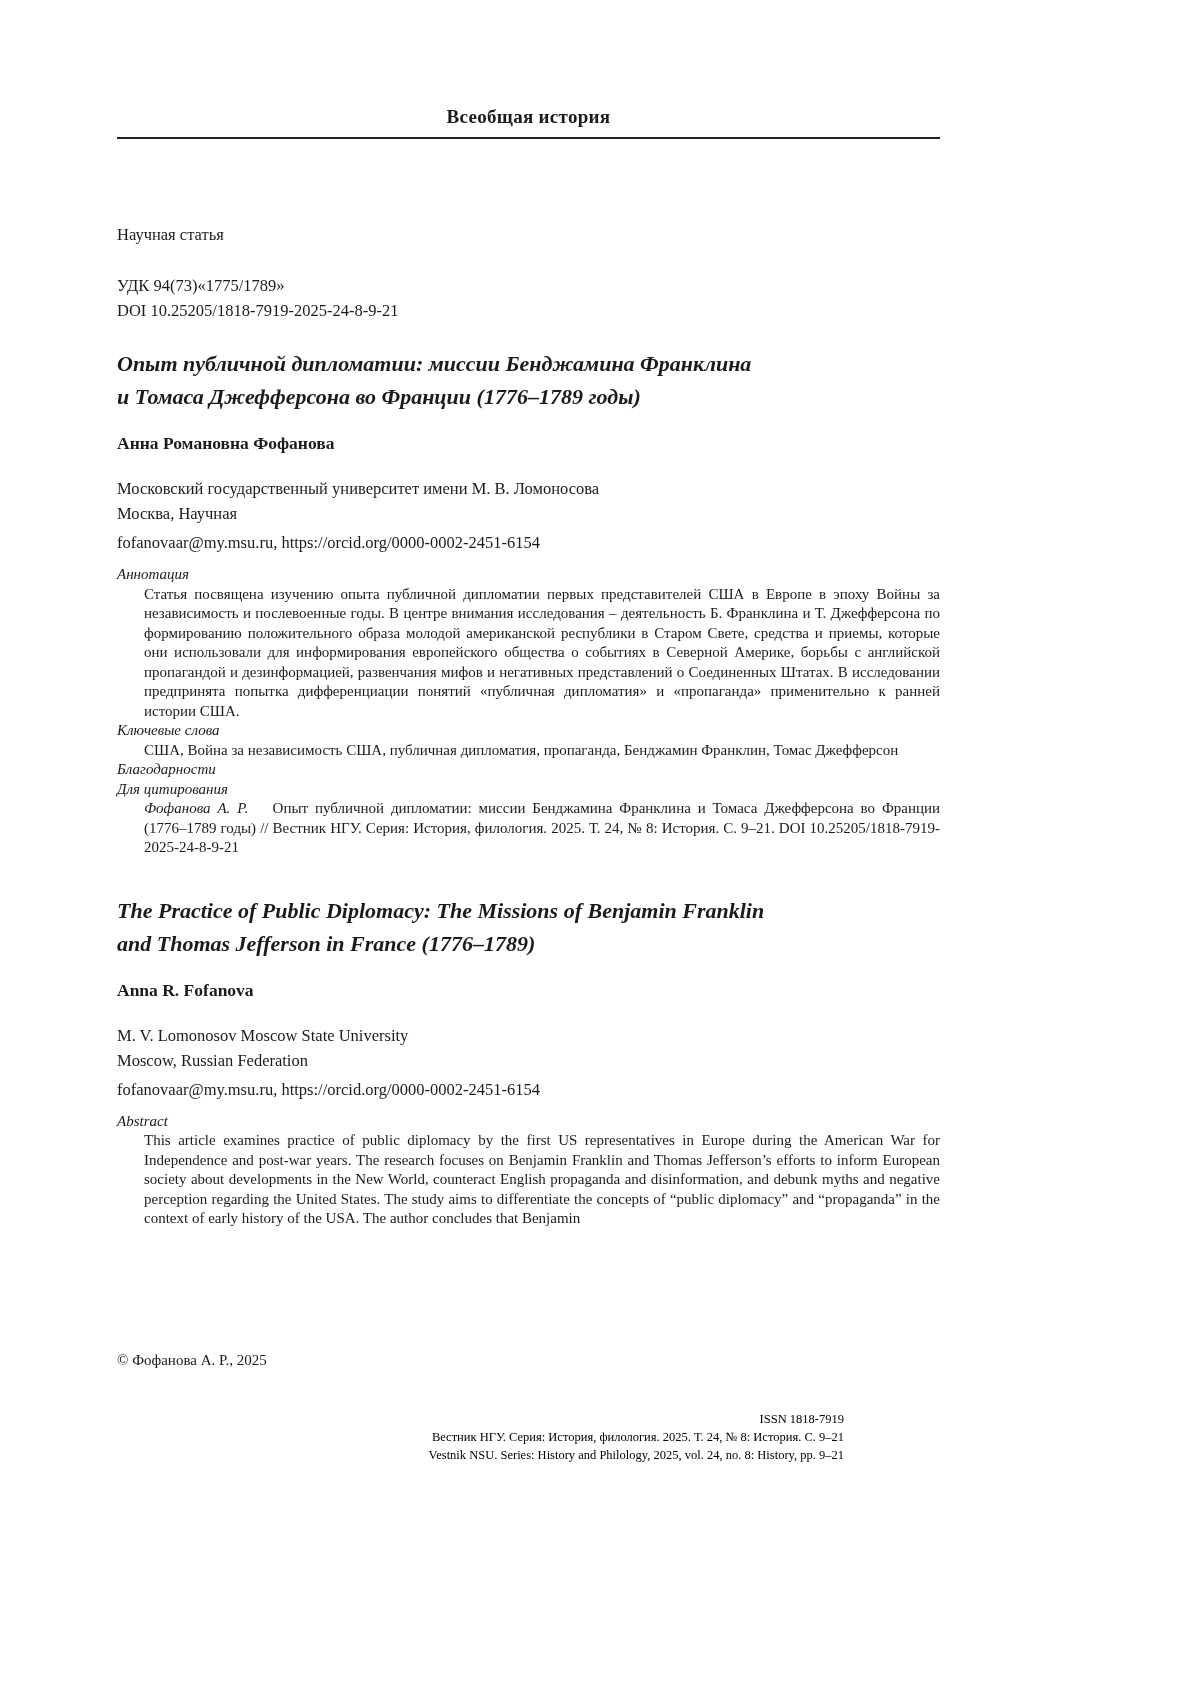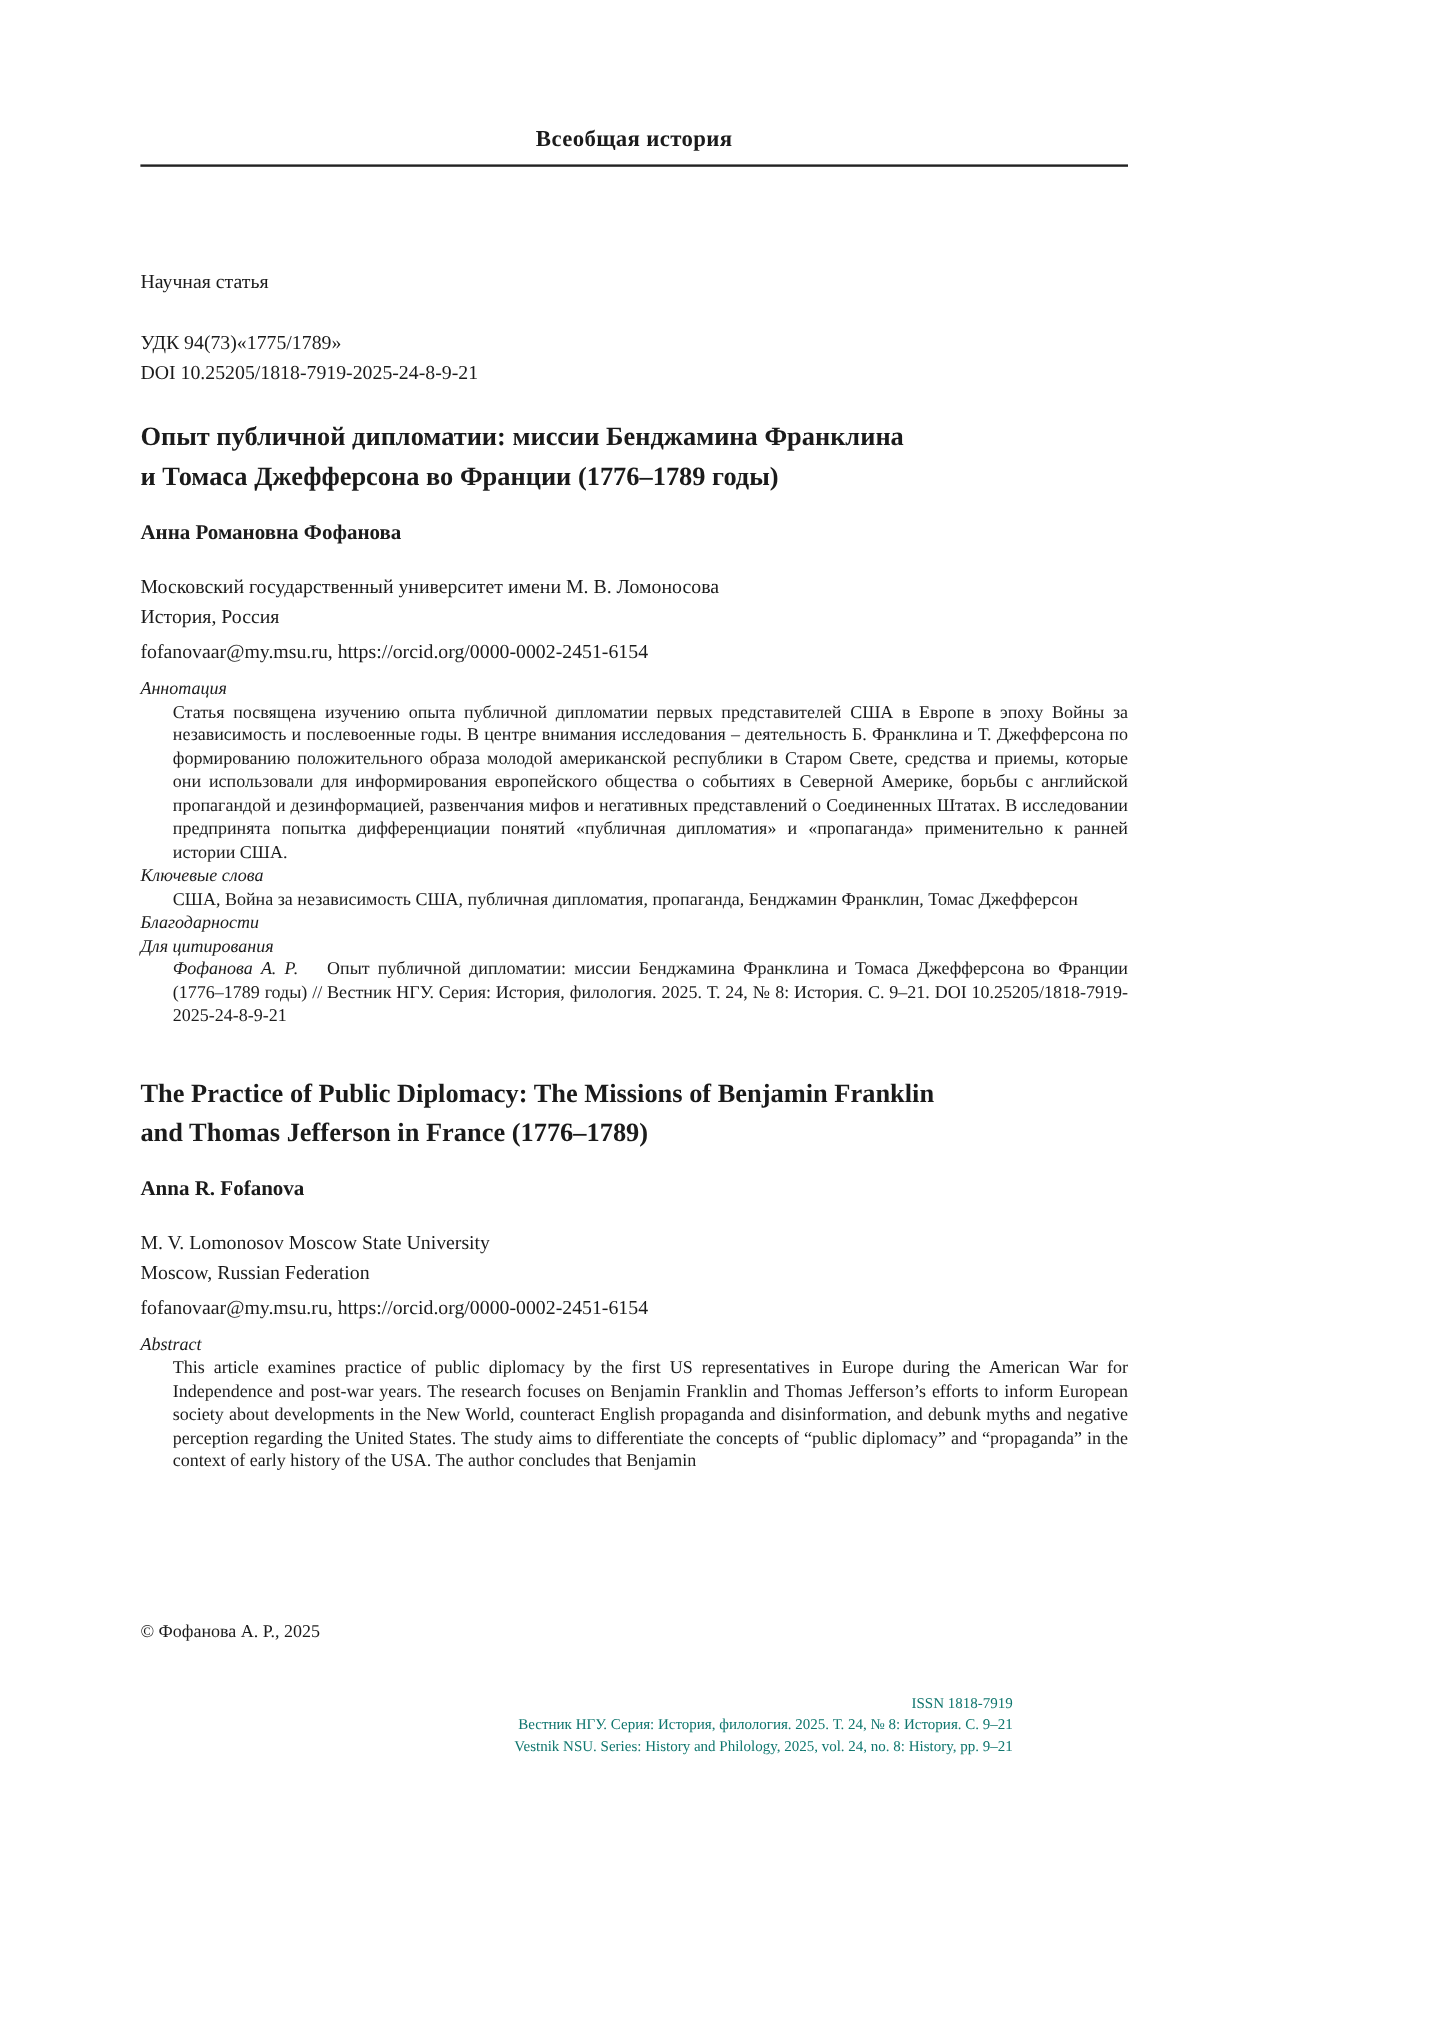--- a/index.html
+++ b/index.html
@@ -33,20 +33,21 @@
   }
   .article-type { margin: 86px 0 0 0; font-size: 16.5px; }
   .udc  { margin: 28px 0 0 0; font-size: 16.5px; line-height: 25px; }
   .doi  { margin: 0; font-size: 16.5px; line-height: 25px; }
   .title {
     margin: 24px 0 0 0;
     font-size: 22px;
     line-height: 33px;
     font-weight: bold;
     white-space: pre-line;
+    font-style: italic;
   }
   .title-en { margin-top: 36px; }
   .author { margin: 20px 0 0 0; font-size: 17.5px; font-weight: bold; }
   .affil1 { margin: 22px 0 0 0; font-size: 16.5px; line-height: 25px; }
   .affil2 { margin: 0; font-size: 16.5px; line-height: 25px; }
   .contact { margin: 4px 0 0 0; font-size: 16.5px; line-height: 25px; }
   .meta-label {
     margin: 0;
     font-size: 15px;
     line-height: 19.5px;
@@ -68,21 +69,21 @@
     margin: 0;
     font-size: 15px;
   }
   .footer-block {
     position: absolute;
     right: 260px;
     top: 1410px;
     text-align: right;
     font-size: 12.5px;
     line-height: 18px;
-    color: #0f766e;
+    color: #000000;
   }
   .footer-block p { margin: 0; }
 </style>
 </head>
 <body>
 
 <div class="page">
   <div class="content">
 
     <div class="section-header">Всеобщая история</div>
@@ -92,21 +93,21 @@
 
     <p class="udc">УДК 94(73)«1775/1789»</p>
     <p class="doi">DOI 10.25205/1818-7919-2025-24-8-9-21</p>
 
     <h1 class="title">Опыт публичной дипломатии: миссии Бенджамина Франклина
 и Томаса Джефферсона во Франции (1776–1789 годы)</h1>
 
     <p class="author">Анна Романовна Фофанова</p>
 
     <p class="affil1">Московский государственный университет имени М. В. Ломоносова</p>
-    <p class="affil2">История, Россия</p>
+    <p class="affil2">Москва, Научная</p>
     <p class="contact">fofanovaar@my.msu.ru, https://orcid.org/0000-0002-2451-6154</p>
 
     <p class="meta-label first">Аннотация</p>
     <p class="meta-body" lang="ru">Статья посвящена изучению опыта публичной дипломатии первых представителей США в Европе в эпоху Войны за независимость и послевоенные годы. В центре внимания исследования – деятельность Б. Франклина и Т. Джефферсона по формированию положительного образа молодой американской республики в Старом Свете, средства и приемы, которые они использовали для информирования европейского общества о событиях в Северной Америке, борьбы с английской пропагандой и дезинформацией, развенчания мифов и негативных представлений о Соединенных Штатах. В исследовании предпринята попытка дифференциации понятий «публичная дипломатия» и «пропаганда» применительно к ранней истории США.</p>
 
     <p class="meta-label">Ключевые слова</p>
     <p class="meta-body" lang="ru">США, Война за независимость США, публичная дипломатия, пропаганда, Бенджамин Франклин, Томас Джефферсон</p>
 
     <p class="meta-label">Благодарности</p>
 

